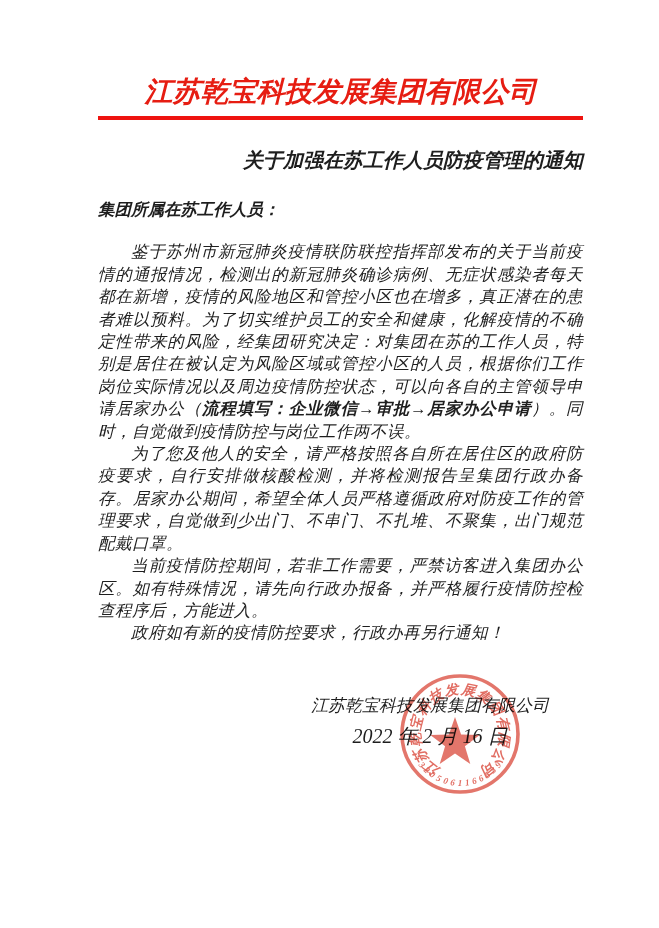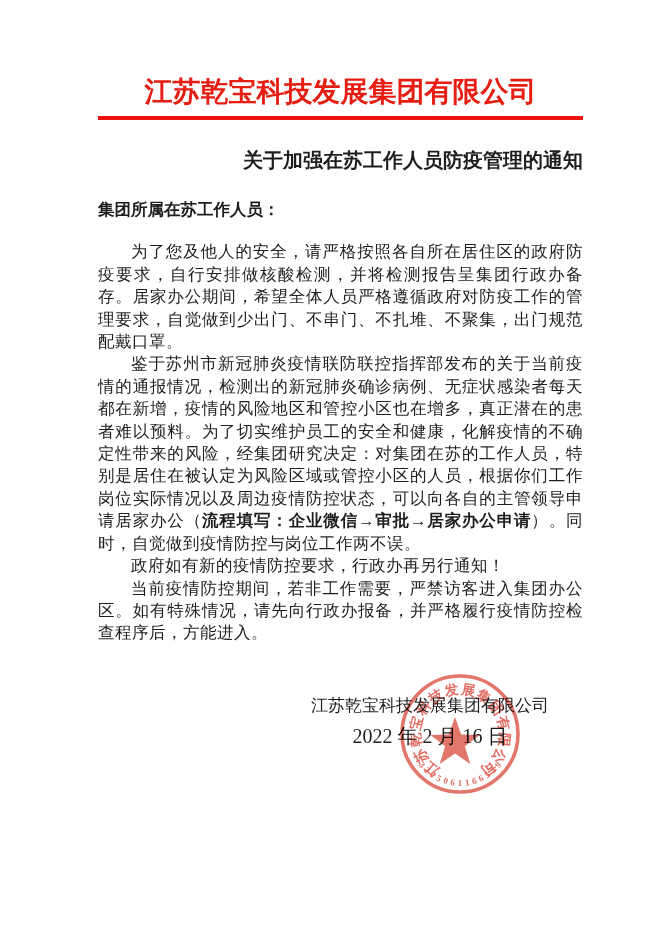--- a/index.html
+++ b/index.html
@@ -10,20 +10,21 @@
   body {
     width: 659px;
     font-family: "Liberation Serif", "DejaVu Serif", serif;
   }
   .page {
     position: relative;
     width: 659px;
     height: 876px;
     background: #ffffff;
     overflow: hidden;
+    font-style: italic;
   }
   .content {
     padding: 76px 76px 0 98px; 
   }
   .company-header {
     color: var(--header-red, #e61d12);
     font-size: 28px;
     font-weight: bold;
     text-align: center;
     line-height: 31px;
@@ -109,27 +110,27 @@
 
     <div class="company-header">江苏乾宝科技发展集团有限公司</div>
 
 
     <div class="divider"></div>
 
     <div class="notice-title">关于加强在苏工作人员防疫管理的通知</div>
 
     <div class="salutation">集团所属在苏工作人员：</div>
 
+    <p class="body-para"><span>鉴于苏州市新冠肺炎疫情联防联控指挥部发布的关于当前疫情的通报情况，检测出的新冠肺炎确诊病例、无症状感染者每天都在新增，疫情的风险地区和管控小区也在增多，真正潜在的患者难以预料。为了切实维护员工的安全和健康，化解疫情的不确定性带来的风险，经集团研究决定：对集团在苏的工作人员，特别是居住在被认定为风险区域或管控小区的人员，根据你们工作岗位实际情况以及周边疫情防控状态，可以向各自的主管领导申请居家办公（</span><span class="seg-bold">流程填写：企业微信→审批→居家办公申请</span><span>）。同时，自觉做到疫情防控与岗位工作两不误。</span></p>
+
     <p class="body-para">为了您及他人的安全，请严格按照各自所在居住区的政府防疫要求，自行安排做核酸检测，并将检测报告呈集团行政办备存。居家办公期间，希望全体人员严格遵循政府对防疫工作的管理要求，自觉做到少出门、不串门、不扎堆、不聚集，出门规范配戴口罩。</p>
 
-    <p class="body-para"><span>鉴于苏州市新冠肺炎疫情联防联控指挥部发布的关于当前疫情的通报情况，检测出的新冠肺炎确诊病例、无症状感染者每天都在新增，疫情的风险地区和管控小区也在增多，真正潜在的患者难以预料。为了切实维护员工的安全和健康，化解疫情的不确定性带来的风险，经集团研究决定：对集团在苏的工作人员，特别是居住在被认定为风险区域或管控小区的人员，根据你们工作岗位实际情况以及周边疫情防控状态，可以向各自的主管领导申请居家办公（</span><span class="seg-bold">流程填写：企业微信→审批→居家办公申请</span><span>）。同时，自觉做到疫情防控与岗位工作两不误。</span></p>
+    <p class="body-para">当前疫情防控期间，若非工作需要，严禁访客进入集团办公区。如有特殊情况，请先向行政办报备，并严格履行疫情防控检查程序后，方能进入。</p>
 
     <p class="body-para">政府如有新的疫情防控要求，行政办再另行通知！</p>
-
-    <p class="body-para">当前疫情防控期间，若非工作需要，严禁访客进入集团办公区。如有特殊情况，请先向行政办报备，并严格履行疫情防控检查程序后，方能进入。</p>
 
     <div class="sign-block">
       <div class="sign-company">江苏乾宝科技发展集团有限公司</div>
       <div class="sign-date">2022 年 2 月 16 日</div>
     </div>
 
   </div>
 
   <svg class="seal" id="seal-svg" viewBox="0 0 128 132" xmlns="http://www.w3.org/2000/svg">
     <circle id="seal-ring" cx="64" cy="64" r="58" fill="none" stroke-width="3.6" stroke-opacity="0.85" stroke="#d94638"></circle>

